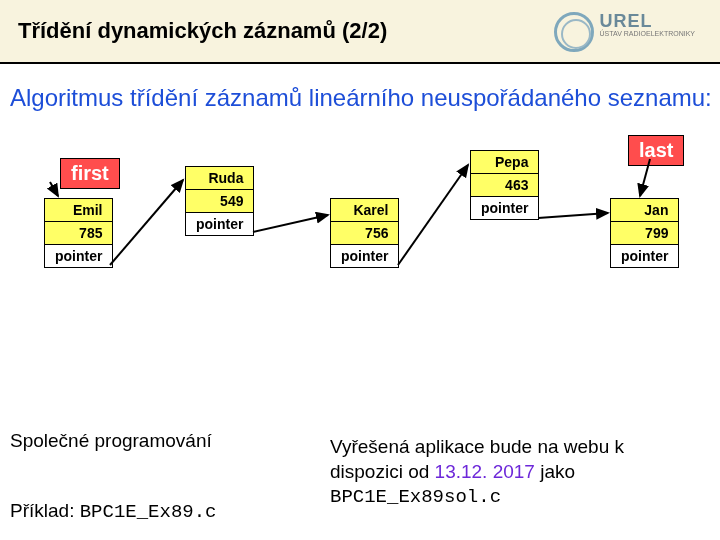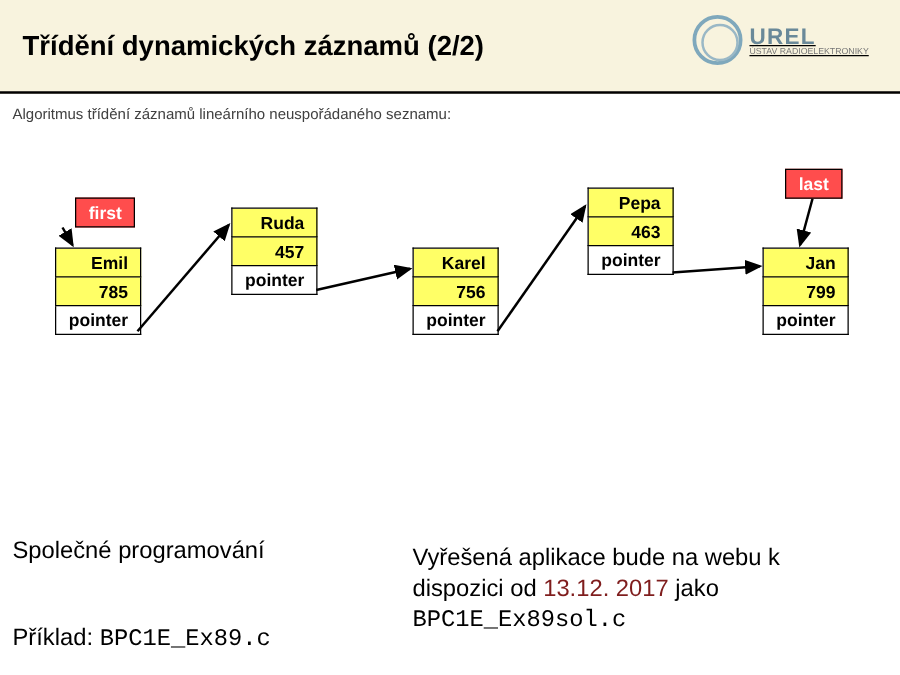--- a/index.html
+++ b/index.html
@@ -1,35 +1,35 @@
 <!DOCTYPE html>
 <html><head>
 <meta charset="utf-8">
 <style>
   * { margin: 0; padding: 0; box-sizing: border-box; }
   body { width: 720px; height: 540px; font-family: Arial, sans-serif; background: #fff; position: relative; }
-  .header { height: 75px; background: #f8f3de; border-bottom: 2px solid #000; display: flex; align-items: center; padding-left: 18px; position: relative; }
+  .header { height: 64px; background: #f8f3de; border-bottom: 2px solid #000; display: flex; align-items: center; padding-left: 18px; position: relative; }
   .title { font-size: 22px; font-weight: bold; color: #000; }
-  .logo { position: absolute; right: 25px; top: 12px; display: flex; align-items: center; gap: 6px; text-decoration: underline; }
+  .logo { position: absolute; right: 25px; top: 12px; display: flex; gap: 6px; }
   .logo-ring { width: 40px; height: 40px; border: 3px solid #7fa8bc; border-radius: 50%; position: relative; }
   .logo-ring::before { content:''; position:absolute; width:26px; height:26px; border:2px solid #9ab8c6; border-radius:50%; top:4px; left:4px; }
   .logo-text { display:flex; flex-direction:column; line-height:1; }
   .logo-name { font-size: 18px; font-weight:bold; color:#6a8999; letter-spacing:1px; }
   .logo-sub { font-size: 7px; color:#777; }
-  .algo-text { position: absolute; top: 84px; left: 10px; font-size: 12px; color: #404040; }
+  .algo-text { position: absolute; top: 84px; left: 10px; font-size: 24px; color: #1d4ed8; }
   .diagram { position: absolute; top: 140px; left: 10px; width: 700px; height: 220px; }
   .celltbl { border-collapse: collapse; }
   .celltbl td { border: 1px solid #000; padding: 3px 10px; font-size: 14px; font-weight: bold; text-align: right; background: #fff; }
   .celltbl td.yel { background: #ffff66; }
-  .tag { position: absolute; border: 1px solid #000; background: #ff4d4d; color: #fff; padding: 3px 10px; font-size: 14px; font-weight: bold; }
+  .tag { position: absolute; border: 1px solid #000; background: #ff4d4d; color: #fff; padding: 3px 10px; font-size: 20px; font-weight: bold; }
   .prog-label { font-size: 19px; position: absolute; top: 430px; left: 10px; }
   .example { font-size: 19px; position: absolute; top: 500px; left: 10px; }
   .mono { font-family: "Courier New", monospace; }
   .solved { position: absolute; top: 435px; left: 330px; font-size: 19px; width: 370px; line-height: 1.3; }
-  .reddate { color: #7f1d1d; text-align: center; }
+  .reddate { color: #6d28d9; text-align: center; }
   svg.arr { position: absolute; overflow: visible; }
 </style>
 </head>
 <body>
 
 <div class="header">
   <div class="title">Třídění dynamických záznamů (2/2)</div>
   <div class="logo">
     <div class="logo-ring"></div>
     <div class="logo-text">
@@ -59,21 +59,21 @@
         </tr>
   </tbody>
     </table>
 
   <table class="celltbl" style="position:absolute; top:26px; left:175px;padding-left:35px;">
     <tbody>
         <tr>
           <td class="yel">Ruda</td>
         </tr>
     <tr>
-          <td class="yel">457</td>
+          <td class="yel">549</td>
         </tr>
     <tr>
           <td>pointer</td>
         </tr>
   </tbody>
     </table>
 
   <table class="celltbl" style="position:absolute; top:58px; left:320px;">
     <tbody>
         <tr>

